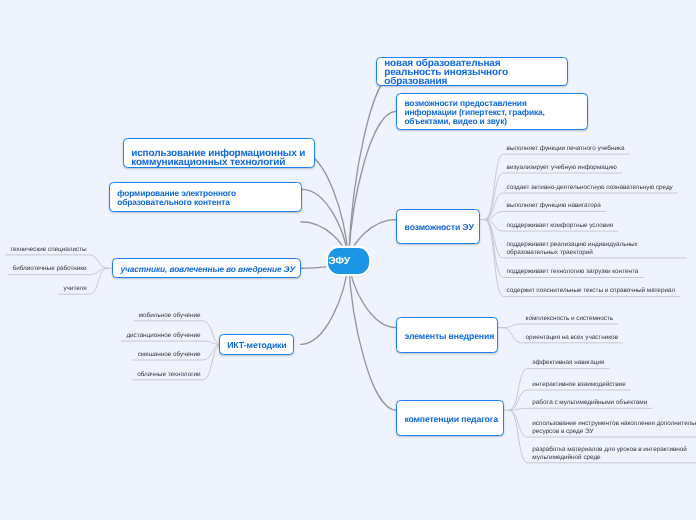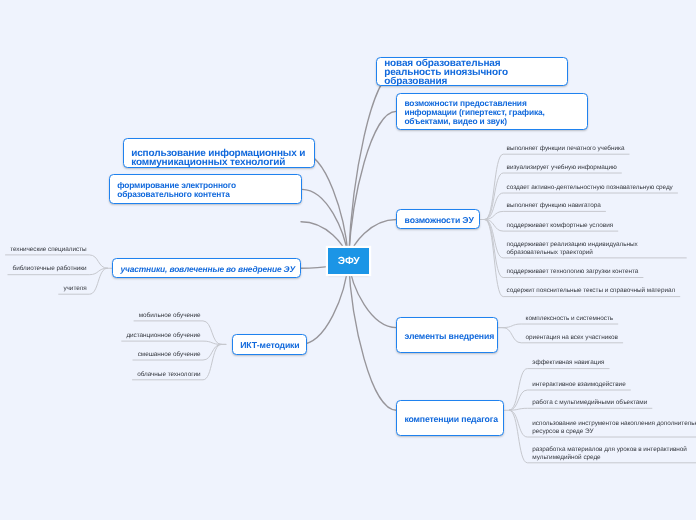--- a/index.html
+++ b/index.html
@@ -9,22 +9,22 @@
   #stage{position:relative;width:696px;height:520px;overflow:hidden;}
   svg.links{position:absolute;left:0;top:0;width:696px;height:520px;}
   .node{position:absolute;box-sizing:border-box;background:#ffffff;border:1.8px solid #1f82ef;
         border-radius:4.5px;color:#1169dc;font-weight:bold;line-height:9.2px;
         display:flex;align-items:center;letter-spacing:-0.14px;
         box-shadow:0 1px 2px rgba(0,0,0,0.22);}
   .node span{display:block;padding:0 7.2px;position:relative;top:1.2px;}
   .node.nowrap span{white-space:nowrap;}
   .central span{position:relative;top:1px;}
   .central{position:absolute;box-sizing:border-box;background:#1b95e6;
-           border-radius:0;color:#ffffff;font-weight:bold;font-size:10.3px;letter-spacing:-0.05px;
-           display:flex;align-items:center;justify-content:center;
+           border-radius:11px;color:#ffffff;font-weight:bold;font-size:10.3px;letter-spacing:-0.05px;
+           display:flex;align-items:center;
            box-shadow:0 0 0 2.2px #ffffff, 0 2px 2px rgba(0,0,0,0.18);}
   .leaf{position:absolute;font-size:6.4px;color:#34373e;line-height:8px;
         letter-spacing:-0.04px;}
   .leaf span{display:block;}
 </style>
 </head>
 <body>
 
 <div id="stage">
   <svg class="links" viewBox="0 0 696 520">
@@ -62,36 +62,36 @@
     <path d="M504.4,410.2 L509.4,410.2" stroke="#c6c8ce" stroke-width="1.1" fill="none" stroke-linecap="round" stroke-linejoin="round"></path>
     <path d="M609.1,368.6 L527.4,368.6 C517.5,368.6 519.3,410.2 509.4,410.2" stroke="#c6c8ce" stroke-width="1.0" fill="none" stroke-linecap="round" stroke-linejoin="round"></path>
     <path d="M630.4,390.0 L527.4,390.0 C517.5,390.0 519.3,410.2 509.4,410.2" stroke="#c6c8ce" stroke-width="1.0" fill="none" stroke-linecap="round" stroke-linejoin="round"></path>
     <path d="M651.9,408.3 L527.4,408.3 C517.5,408.3 519.3,410.2 509.4,410.2" stroke="#c6c8ce" stroke-width="1.0" fill="none" stroke-linecap="round" stroke-linejoin="round"></path>
     <path d="M737.0,437.0 L527.4,437.0 C517.5,437.0 519.3,410.2 509.4,410.2" stroke="#c6c8ce" stroke-width="1.0" fill="none" stroke-linecap="round" stroke-linejoin="round"></path>
     <path d="M767.0,462.8 L527.4,462.8 C517.5,462.8 519.3,410.2 509.4,410.2" stroke="#c6c8ce" stroke-width="1.0" fill="none" stroke-linecap="round" stroke-linejoin="round"></path>
   </svg>
   <div class="node" style="left:123px;top:137.5px;width:192px;height:30.0px;font-size:10px;align-items:flex-end;">
       <span>использование информационных и коммуникационных технологий</span>
     </div>
-  <div class="node" style="left:109px;top:174px;width:193px;height:30.0px;font-size:8.4px;">
+  <div class="node" style="left:109px;top:182px;width:193px;height:30.0px;font-size:8.4px;">
       <span>формирование электронного образовательного контента</span>
     </div>
   <div class="node nowrap" style="left:112.3px;top:257.9px;width:188.5px;height:20.6px;font-size:8.4px;font-style:italic;">
       <span>участники, вовлеченные во внедрение ЭУ</span>
     </div>
-  <div class="node nowrap" style="left:232px;top:334.0px;width:74.5px;height:20.8px;font-size:8.7px;">
+  <div class="node nowrap" style="left:219px;top:334.0px;width:74.5px;height:20.8px;font-size:8.7px;">
       <span>ИКТ-методики</span>
     </div>
   <div class="node" style="left:376px;top:56.8px;width:191.8px;height:29.0px;font-size:10px;">
       <span>новая образовательная реальность иноязычного образования</span>
     </div>
   <div class="node" style="left:396.2px;top:92.6px;width:191.8px;height:37.6px;font-size:8.4px;">
       <span>возможности предоставления информации (гипертекст, графика, объектами, видео и звук)</span>
     </div>
-  <div class="node nowrap" style="left:396.4px;top:209.4px;width:83.8px;height:20px;font-size:8.7px;">
+  <div class="node nowrap" style="left:396.4px;top:209.4px;width:83.8px;height:35px;font-size:8.7px;">
       <span>возможности ЭУ</span>
     </div>
   <div class="node nowrap" style="left:396.4px;top:317.2px;width:101.8px;height:36px;font-size:8.7px;">
       <span>элементы внедрения</span>
     </div>
   <div class="node nowrap" style="left:396.2px;top:400px;width:108.2px;height:36px;font-size:8.7px;">
       <span>компетенции педагога</span>
     </div>
   <div class="central" style="left:328.2px;top:247.8px;width:41.2px;height:25.8px;">
     <span>ЭФУ</span>

